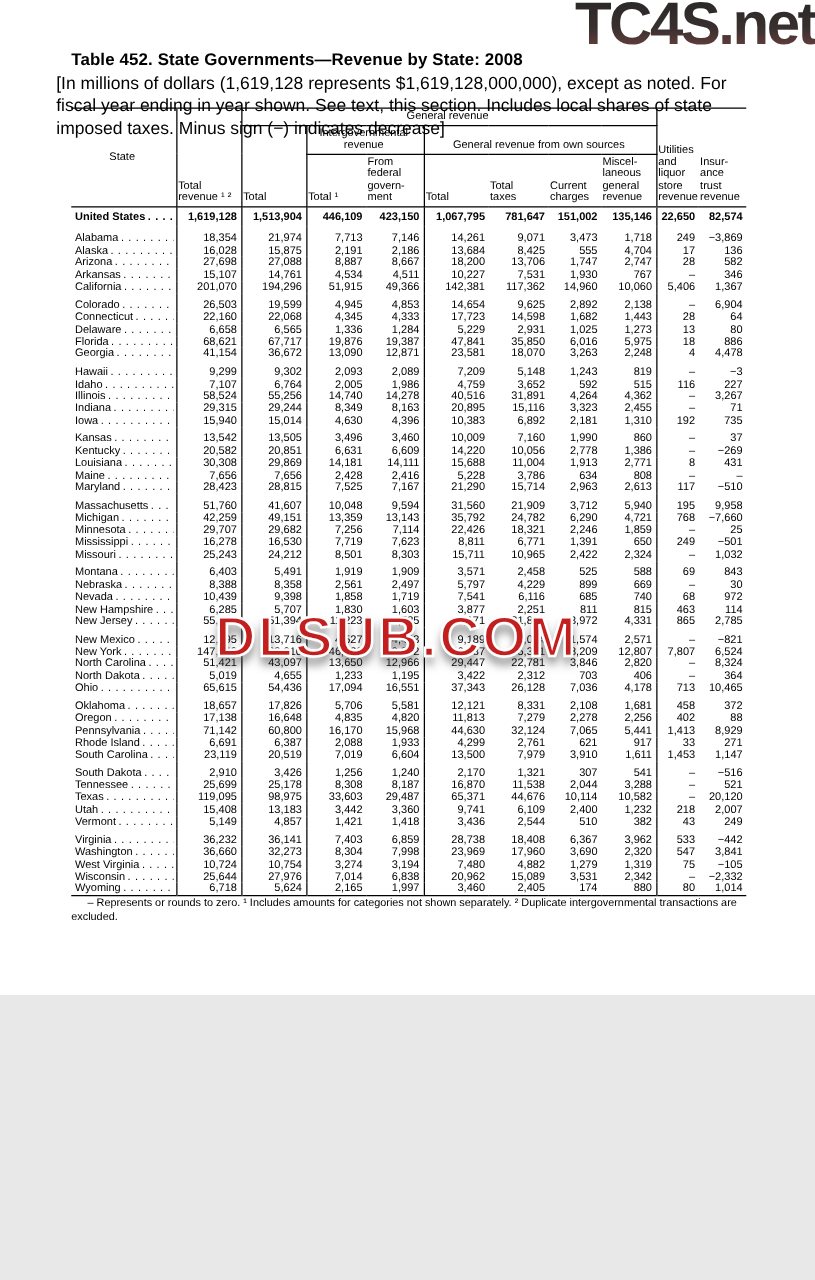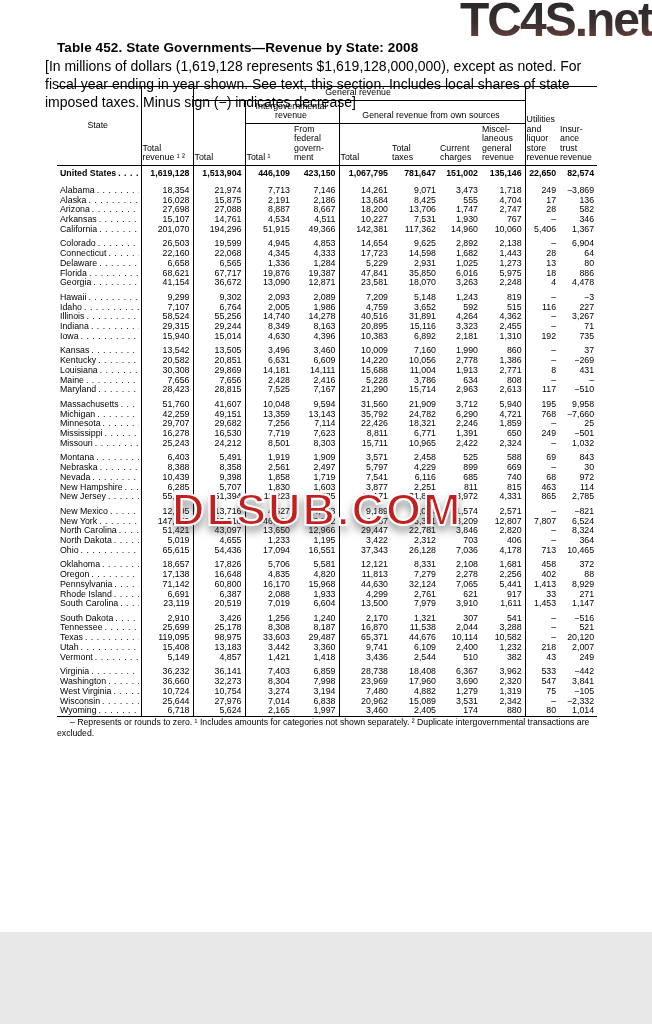--- a/index.html
+++ b/index.html
@@ -1,16 +1,16 @@
 <!DOCTYPE html>
 <html><head>
 <meta charset="utf-8">
 <style>
   html,body{margin:0;padding:0;background:#e8e8e8;}
-  .page{position:relative;width:652px;height:932px;background:#fff;
+  .page{position:relative;width:652px;height:796px;background:#fff;
         font-family:"Liberation Sans",sans-serif;color:#000;overflow:hidden;margin:0 auto;}
 
   
   .tbl-title{position:absolute;left:57px;top:40px;font-size:13.5px;font-weight:bold;letter-spacing:.1px;}
   .tbl-note{position:absolute;left:45px;top:58px;width:548px;font-size:14px;line-height:1.28;}
 
   
   table.rev{position:absolute;left:57px;top:86px;width:540px;border-collapse:collapse;table-layout:fixed;
             border-top:1.5px solid #000;border-bottom:1.5px solid #000;}
   table.rev th,table.rev td{font-size:8.8px;}

